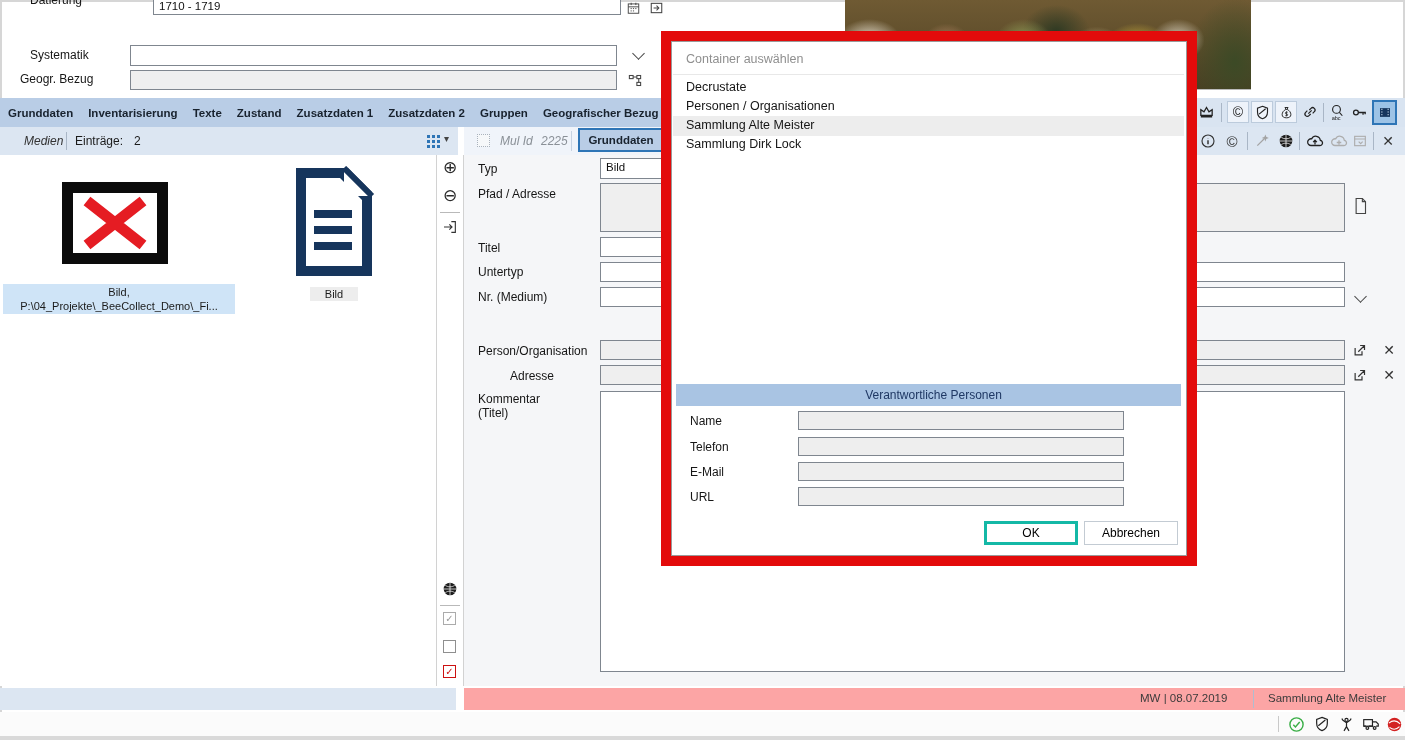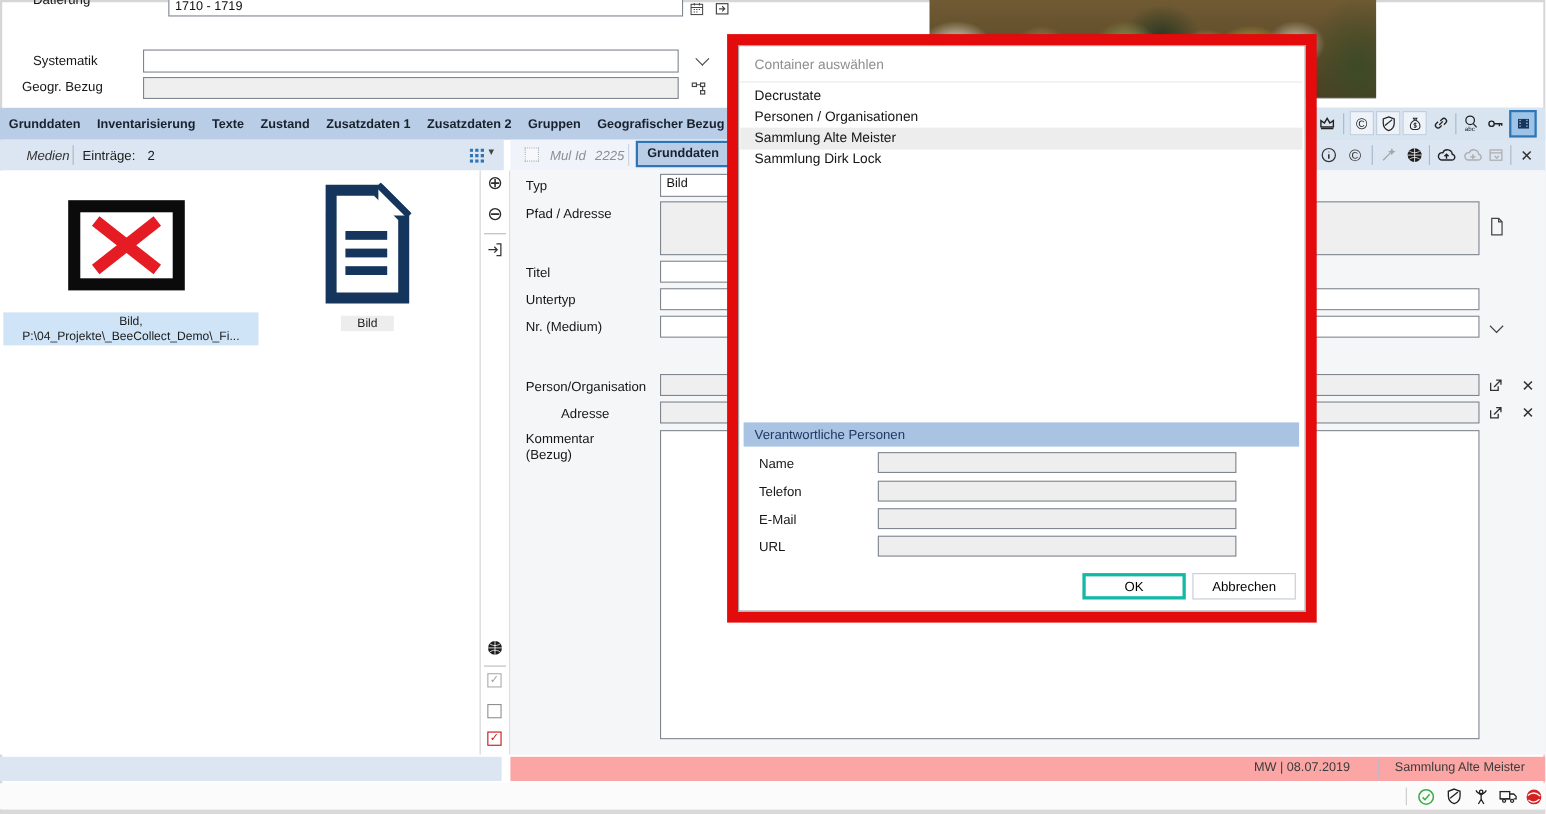--- a/index.html
+++ b/index.html
@@ -281,21 +281,21 @@
   <span class="abs lbl" style="left:478px;top:369px;margin-left:32px;">Adresse</span>
   <div class="inp ro" style="left:600px;top:365px;width:745px;height:20px;"></div>
   <span class="ic" style="left:1350px;top:366px;width:18px;height:18px;">
     <svg width="15" height="15" viewBox="0 0 24 24" fill="none" stroke="#333" stroke-width="1.9">
         <path d="M5 8v11h11v-6M10 14L20 4M13 4h7v7"></path>
       </svg>
   </span>
   <span class="ic" style="left:1380px;top:366px;width:18px;height:18px;font-size:14px;color:#333;">✕</span>
 
   <span class="abs lbl" style="left:478px;top:392px;">Kommentar</span>
-  <span class="abs lbl" style="left:478px;top:406px;">(Bezug)</span>
+  <span class="abs lbl" style="left:478px;top:406px;">(Titel)</span>
   <div class="inp" style="left:600px;top:391px;width:745px;height:281px;"></div>
 
   <div class="abs" style="left:845px;top:0;width:406px;height:89px;border-bottom:1px solid #bbb;
       background:
         radial-gradient(45px 30px at 6% 45%, #e9e2d2 0%, rgba(233,226,210,0) 70%),
         radial-gradient(40px 28px at 14% 70%, #c8c2b2 0%, rgba(200,194,178,0) 70%),
         radial-gradient(35px 30px at 25% 50%, #b98a6a 0%, rgba(185,138,106,0) 70%),
         radial-gradient(30px 26px at 34% 60%, #a46a4e 0%, rgba(164,106,78,0) 70%),
         radial-gradient(40px 30px at 44% 45%, #8d9a56 0%, rgba(141,154,86,0) 70%),
         radial-gradient(45px 35px at 52% 35%, #2f3a23 0%, rgba(47,58,35,0) 75%),
@@ -355,21 +355,21 @@
 
       <span class="abs" style="left:14px;top:10px;font-size:12.5px;color:#8f8f8f;">Container auswählen</span>
       <div class="abs" style="left:1px;top:32px;width:511px;height:1px;background:#e8e8e8;"></div>
 
       <div class="abs" style="left:1px;top:74px;width:511px;height:20px;background:#ededed;"></div>
       <span class="dlg-item" style="top:38px;">Decrustate</span>
       <span class="dlg-item" style="top:57px;">Personen / Organisationen</span>
       <span class="dlg-item" style="top:76px;">Sammlung Alte Meister</span>
       <span class="dlg-item" style="top:95px;">Sammlung Dirk Lock</span>
 
-      <div class="abs" style="left:4px;top:342px;width:505px;height:22px;background:#a9c4e3;display:flex;align-items:center;">
+      <div class="abs" style="left:4px;top:342px;width:505px;height:22px;background:#a9c4e3;display:flex;align-items:center;justify-content:center;">
         <span style="margin-left:10px;font-size:12px;color:#1f3864;">Verantwortliche Personen</span>
       </div>
 
       <span class="abs lbl" style="left:18px;top:372px;">Name</span>
       <div class="inp" style="left:126px;top:369px;width:326px;height:19px;background:#eee;"></div>
 
       <span class="abs lbl" style="left:18px;top:398px;">Telefon</span>
       <div class="inp" style="left:126px;top:395px;width:326px;height:19px;background:#eee;"></div>
 
       <span class="abs lbl" style="left:18px;top:423px;">E-Mail</span>

